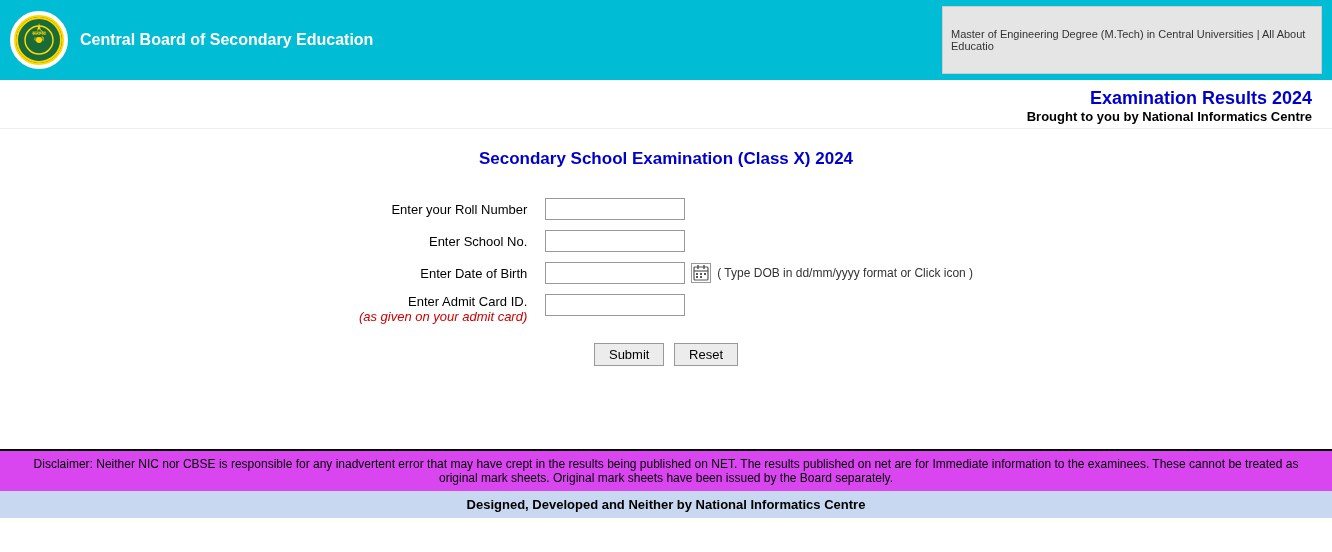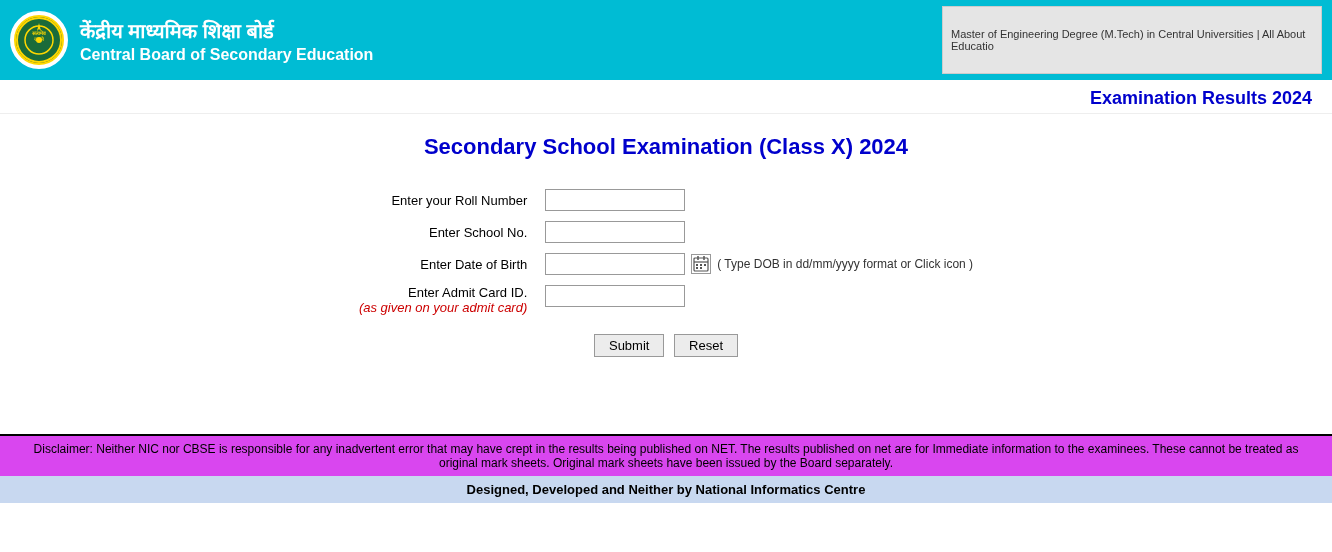--- a/index.html
+++ b/index.html
@@ -69,21 +69,21 @@
     }
 
     
     .main-content {
       padding: 20px 40px;
       min-height: 320px;
     }
     .exam-heading {
       text-align: center;
       color: #0000cc;
-      font-size: 22px;
+      font-size: 17px;
       font-weight: bold;
       margin-bottom: 24px;
     }
 
     
     .form-table {
       margin: 0 auto;
       border-collapse: collapse;
     }
     .form-table tr { margin-bottom: 10px; }
@@ -172,30 +172,30 @@
         <circle cx="23" cy="23" r="22" fill="#1a6b3a" stroke="#ffd700" stroke-width="2"></circle>
         <circle cx="23" cy="23" r="14" fill="none" stroke="#ffd700" stroke-width="1.5"></circle>
         <text x="23" y="18" text-anchor="middle" fill="#ffd700" font-size="5" font-weight="bold">सत्यमेव</text>
         <text x="23" y="24" text-anchor="middle" fill="#ffd700" font-size="5" font-weight="bold">जयते</text>
         <polygon points="23,6 25,14 23,12 21,14" fill="#ffd700"></polygon>
         <circle cx="23" cy="23" r="3" fill="#ffd700"></circle>
       </svg>
     </div>
   </div>
   <div class="header-text">
-    <div class="hindi">केंद्रीय माध्यमिक शिक्षा बोर्ड</div>
     <div class="english">Central Board of Secondary Education</div>
   </div>
   <div class="ad-banner">
     <div style="font-size:11px; color:#333;">Master of Engineering Degree (M.Tech) in Central Universities | All About Educatio</div>
   </div>
 </div>
 
 <div class="results-title-bar">
   <div class="exam-title">Examination Results 2024</div>
+  <div class="subtitle">Brought to you by National Informatics Centre</div>
 </div>
 
 <div class="main-content">
   <div class="exam-heading">Secondary School Examination (Class X) 2024</div>
 
   <table class="form-table">
     <tbody>
         <tr>
       <td class="label-cell">Enter your Roll Number</td>
       <td>

